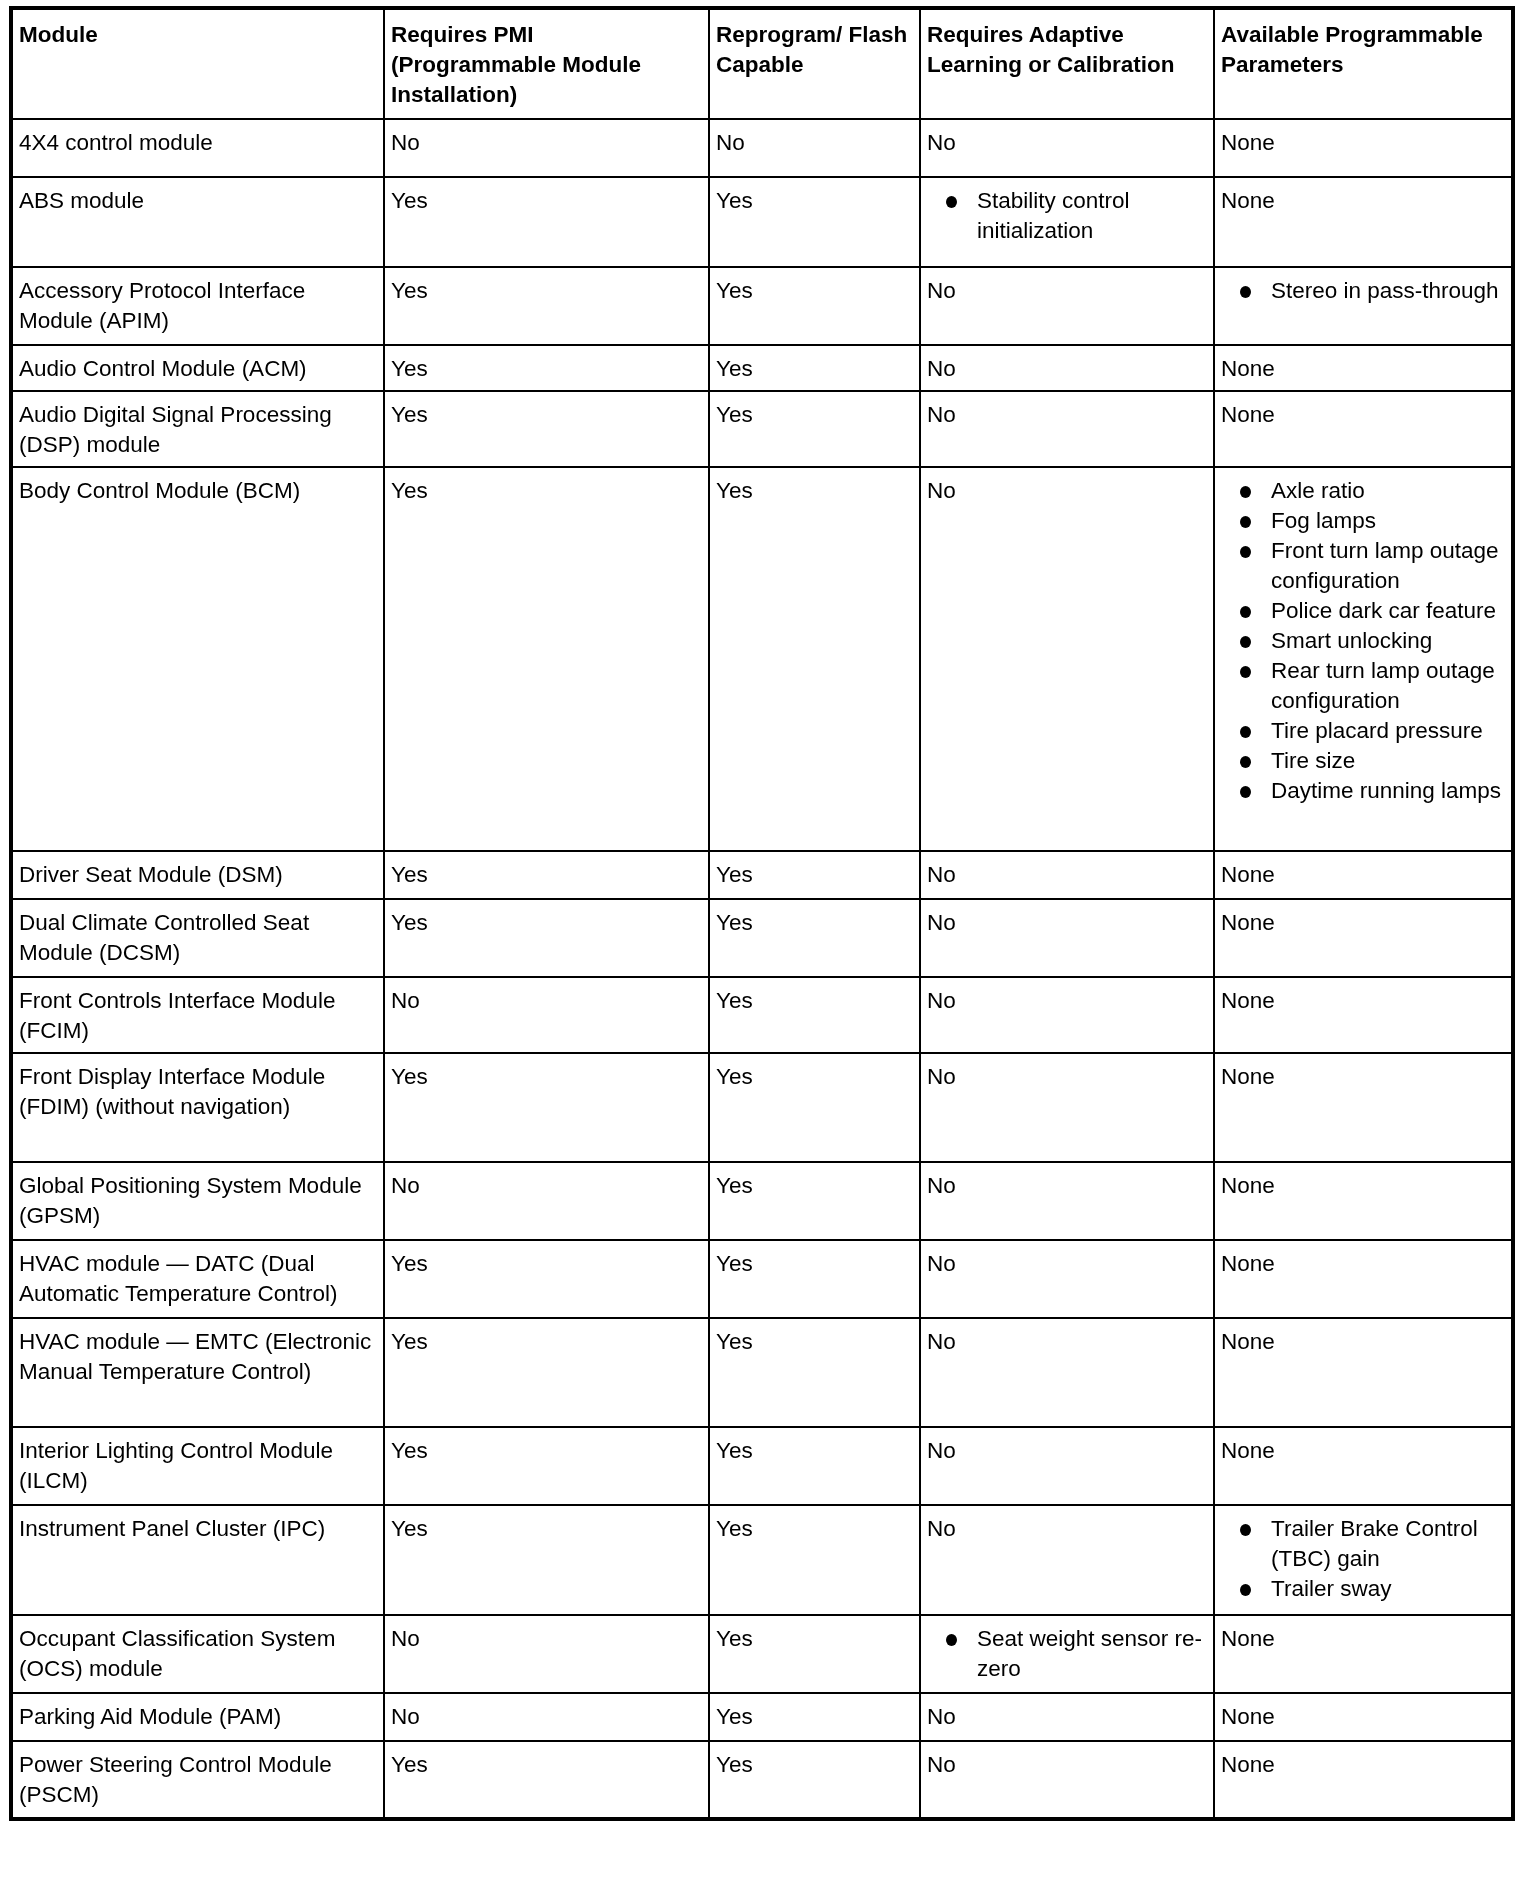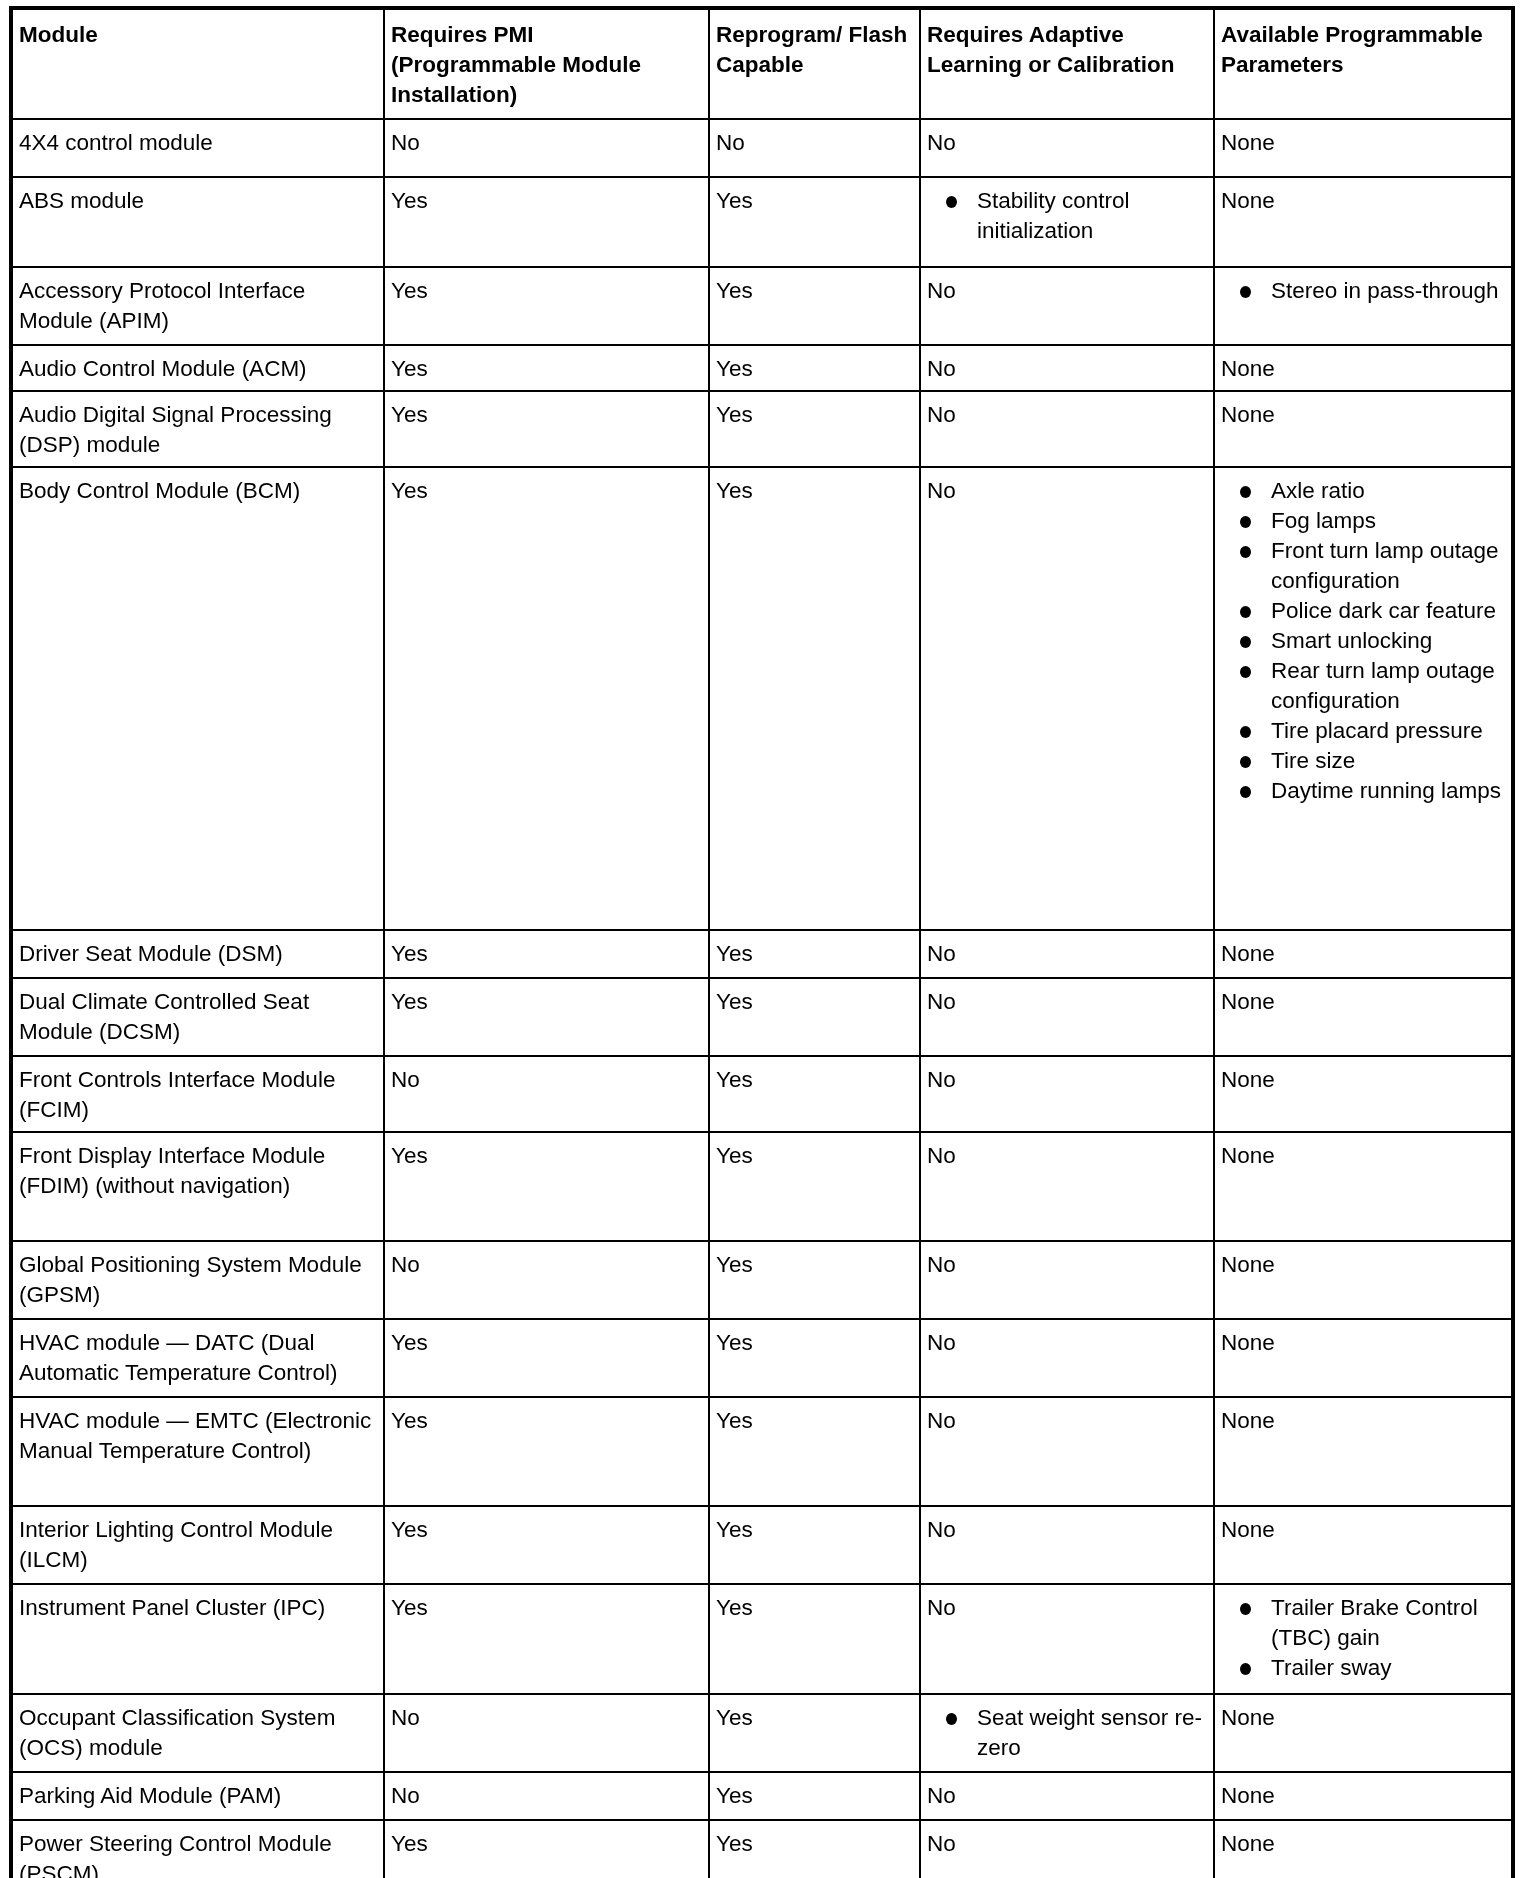--- a/index.html
+++ b/index.html
@@ -110,21 +110,21 @@
         <td>No</td>
         <td>None</td>
       </tr>
       <tr style="height: 62px;">
         <td>Audio Digital Signal Processing (DSP) module</td>
         <td>Yes</td>
         <td>Yes</td>
         <td>No</td>
         <td>None</td>
       </tr>
-      <tr style="height: 463px;">
+      <tr style="height: 384px;">
         <td>Body Control Module (BCM)</td>
         <td>Yes</td>
         <td>Yes</td>
         <td>No</td>
         <td>
           <ul class="bullets">
             <li><span class="bullet"></span><span>Axle ratio</span></li>
             <li><span class="bullet"></span><span>Fog lamps</span></li>
             <li><span class="bullet"></span><span>Front turn lamp outage configuration</span></li>
             <li><span class="bullet"></span><span>Police dark car feature</span></li>

